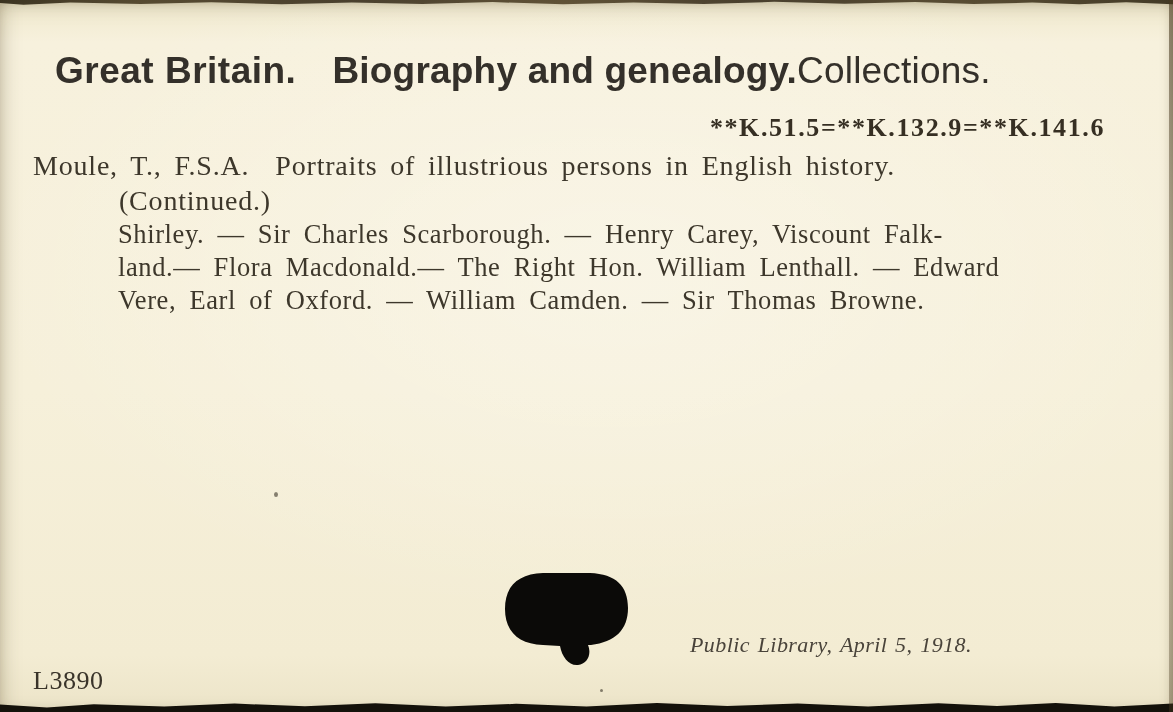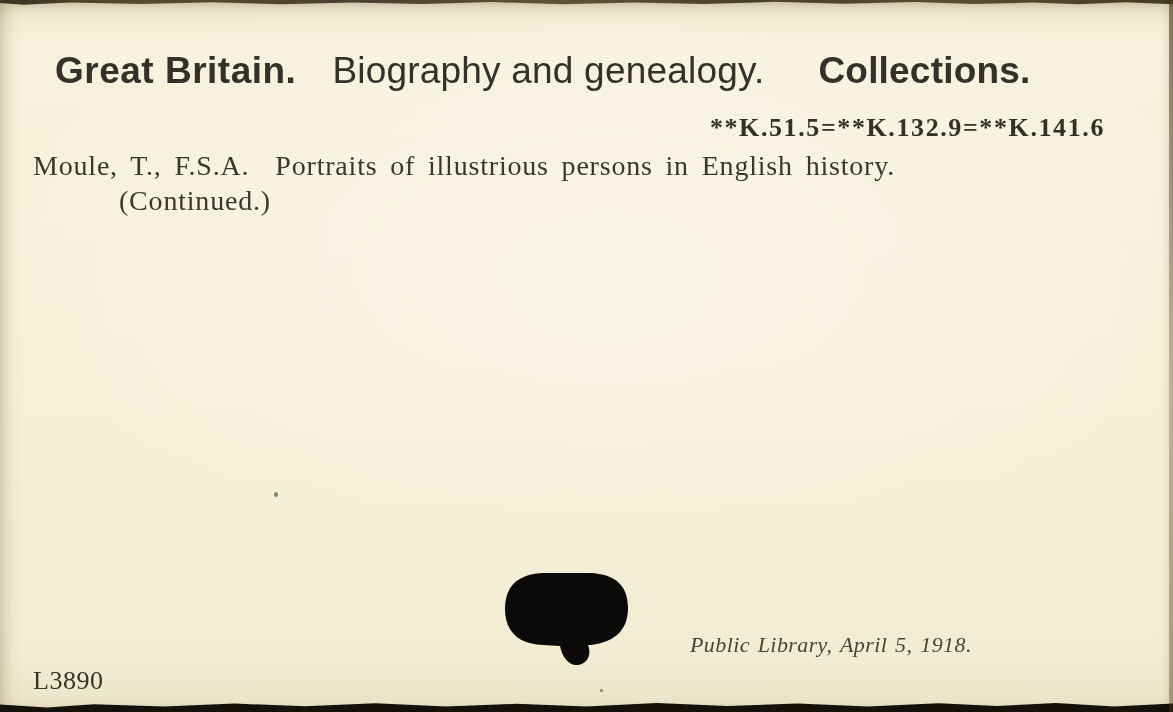--- a/index.html
+++ b/index.html
@@ -45,22 +45,22 @@
   .header-line {
     position: absolute; left: 55px; top: 50px;
     display: flex; align-items: flex-end;
     font-family: "Liberation Sans", "DejaVu Sans", sans-serif;
     font-size: 37px;
     color: #34302a;
     letter-spacing: 0.2px;
     white-space: nowrap;
   }
   .header-line .main-heading { font-weight: 700; margin-right: 36px; letter-spacing: 0.5px; }
-  .header-line .subheading   { font-weight: 400; margin-right: 54px; }
-  .header-line .collection   { font-weight: 700; }
+  .header-line .subheading   { font-weight: 700; }
+  .header-line .collection   { font-weight: 400; }
 
   
   .call-numbers {
     position: absolute; top: 113px; right: 68px;
     font-size: 26px; font-weight: 700;
     letter-spacing: 1.6px;
     color: #362f23;
     white-space: nowrap;
   }
 
@@ -136,20 +136,25 @@
   </div>
 
   <div class="call-numbers">**K.51.5=**K.132.9=**K.141.6</div>
 
   <div class="entry-main">
     <span class="author">Moule, T., F.S.A.</span><span class="title">Portraits of illustrious persons in English history.</span>
   </div>
 
   <div class="entry-continued">(Continued.)</div>
 
+  <div class="contents">
+    <div>Shirley. — Sir Charles Scarborough. — Henry Carey, Viscount Falk-</div>
+    <div>land.— Flora Macdonald.— The Right Hon. William Lenthall. — Edward</div>
+    <div>Vere, Earl of Oxford. — William Camden. — Sir Thomas Browne.</div>
+  </div>
 
   <svg class="ink-blot" viewBox="0 0 140 104" xmlns="http://www.w3.org/2000/svg">
     <path fill="#0b0a08" d="M 45 7
          L 92 7
          C 118 8 130 20 130 42
          C 130 64 117 76 93 79
          L 90 79
          C 94 89 89 98 80 99
          C 71 100 64 91 62 80
          L 45 79

